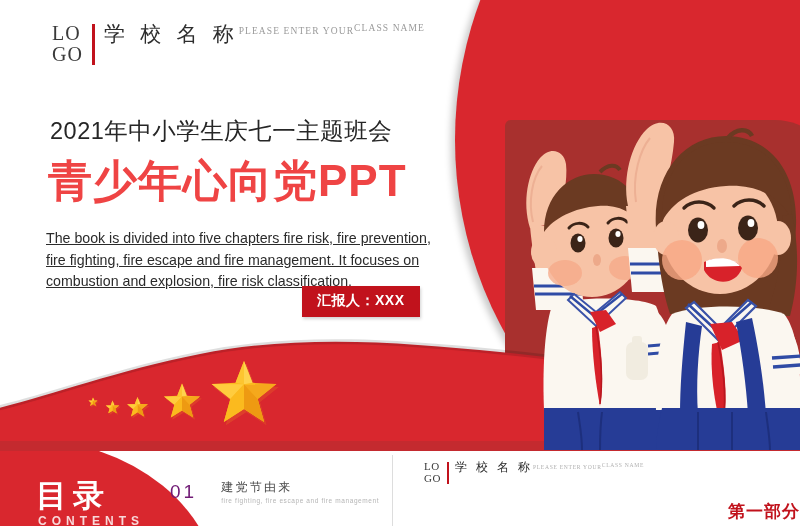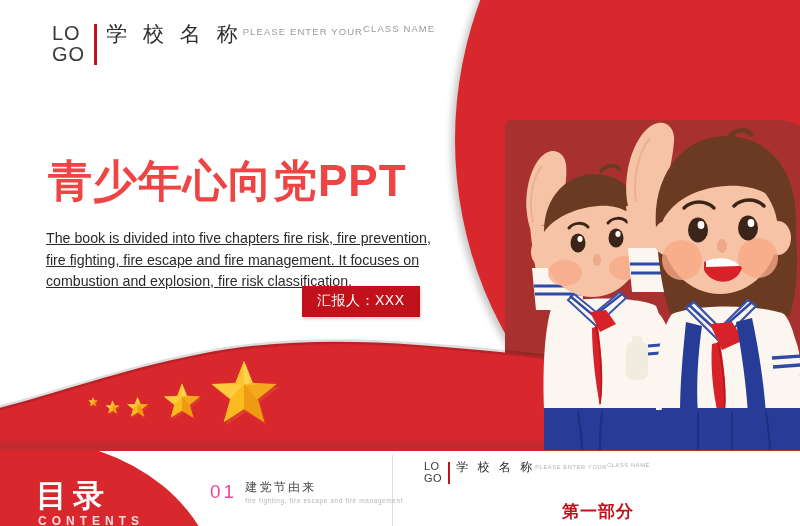--- a/index.html
+++ b/index.html
@@ -20,39 +20,39 @@
   
   #disc-dark { position:absolute; left:505px; top:120px; width:330px; height:330px;
     background:#A8302E; border-radius:6px 60px 0 0; }
   #disc-dark2 { position:absolute; left:760px; top:150px; width:60px; height:300px;
     background:#A8302E; }
 
   
   #wave { position:absolute; left:-30px; top:318px; width:870px; height:140px; }
 
   
-  .logo-block { display:flex; align-items:flex-start; }
+  .logo-block { display:flex; align-items:flex-start;font-family:Liberation Serif, serif; }
   .logo-lo { font-size:20px; line-height:1.04; letter-spacing:1px; color:#3a3a3a;
     font-weight:400; padding-top:1px; }
   .logo-bar { width:3px; background:#C1121C; margin:2px 9px 0 9px; align-self:stretch; }
   .logo-right { display:flex; flex-direction:row; }
   .logo-cn { font-size:21px; letter-spacing:5px; color:#2d2d2d; line-height:1.15; }
   .logo-en { font-size:9.5px; letter-spacing:1.1px; color:#9a9a9a; line-height:1.45; margin-top:3px; }
 
   #header-logo { position:absolute; left:52px; top:22px; z-index:6; }
 
   
   #subtitle-top { position:absolute; left:50px; top:115px; z-index:6;
     font-size:23.5px; color:#262626; letter-spacing:0.5px; white-space:nowrap; }
   #main-title { position:absolute; left:48px; top:152px; z-index:6;
     font-size:44px; font-weight:700; color:#ef4444; letter-spacing:1px; white-space:nowrap; }
   #body-copy { position:absolute; left:46px; top:228px; width:400px; z-index:6;
     font-size:14.2px; line-height:1.52; color:#2b2b2b;text-decoration:underline; }
   #presenter-badge { position:absolute; left:302px; top:286px; z-index:7;
-    background:#C1121C; color:#ffffff; font-size:14px; font-weight:400;
+    background:#C1121C; color:#ffffff; font-size:14px; font-weight:700;
     padding:6px 15px 7px 15px; letter-spacing:0.5px;
     box-shadow:1px 2px 3px rgba(0,0,0,0.18); }
 
   
   #stars { position:absolute; left:80px; top:352px; width:230px; height:75px; z-index:5; }
 
   
   #chars { position:absolute; left:470px; top:110px; width:340px; height:340px; z-index:5; }
 
   
@@ -61,34 +61,34 @@
   
   #slide2 { position:absolute; left:0; top:451px; width:392px; height:75px;
     background:#ffffff; overflow:hidden; }
   #s2-disc { position:absolute; left:-170px; top:-12px; width:390px; height:320px;
     background:#D9272E; border-radius:50%; }
   #s2-catalog { position:absolute; left:36px; top:24px; z-index:3;
     color:#ffffff; font-size:31px; font-weight:700; letter-spacing:6px; }
   #s2-contents { position:absolute; left:38px; top:63px; z-index:3;
     color:rgba(255,255,255,0.82); font-size:12px; letter-spacing:5px; font-weight:700; }
   #s2-item { position:absolute; left:170px; top:481px; z-index:8; display:flex; align-items:flex-start; }
-  #s2-num { color:#ec4899; font-size:19px; letter-spacing:3px; line-height:1; padding-top:1px;margin-left:40px; }
-  #s2-textwrap { margin-left:8px; }
+  #s2-num { color:#701a75; font-size:19px; letter-spacing:3px; line-height:1; padding-top:1px; }
+  #s2-textwrap { margin-left:24px; }
   #s2-cn { color:#4a4a4a; font-size:12px; letter-spacing:2.3px; line-height:1.1; }
   #s2-en { color:#b5b5b5; font-size:6.5px; letter-spacing:0.6px; margin-top:2.5px; }
 
   
   #slide3 { position:absolute; left:396px; top:451px; width:404px; height:75px;
     background:#ffffff; overflow:hidden; }
   #s3-logo { position:absolute; left:28px; top:10px; }
   .s3-lo { font-size:11px; line-height:1.05; letter-spacing:0.5px; color:#3a3a3a; }
   .s3-bar { width:2px; background:#C1121C; margin:1px 6px 0 6px; align-self:stretch; }
   .s3-cn { font-size:12px; letter-spacing:3px; color:#2d2d2d; line-height:1.15; }
   .s3-en { font-size:5.6px; letter-spacing:0.7px; color:#b0b0b0; line-height:1.5; margin-top:2px; }
-  #s3-part { position:absolute; left:0; right:0; top:49px; text-align:center;
+  #s3-part { position:absolute; left:0; right:0; top:49px; text-align:right;
     color:#C1121C; font-size:17px; font-weight:700; letter-spacing:1px; }
   #s3-divider { position:absolute; left:392px; top:455px; width:1px; height:71px; background:#dddddd; }
 </style>
 </head>
 <body>
 
 <div id="stage">
 
   <div id="slide1">
 
@@ -108,20 +108,21 @@
         <div>GO</div>
       </div>
       <div class="logo-bar"></div>
       <div class="logo-right">
         <div class="logo-cn">学 校 名 称</div>
         <div class="logo-en">PLEASE ENTER YOUR</div>
         <div class="logo-en" style="margin-top:0">CLASS NAME</div>
       </div>
     </div>
 
+    <div id="subtitle-top">2021年中小学生庆七一主题班会</div>
     <div id="main-title">青少年心向党PPT</div>
     <div id="body-copy">The book is divided into five chapters fire risk, fire prevention, fire fighting, fire escape and fire management. It focuses on combustion and explosion, fire risk classification.</div>
     <div id="presenter-badge">汇报人：XXX</div>
 
     <svg id="stars" viewBox="0 0 230 75">
       <defs>
         <g id="starshape">
           <polygon points="50,4 61.8,34.5 95,36.2 69,57 78,89 50,71 22,89 31,57 5,36.2 38.2,34.5" fill="#FBBA1E"></polygon>
           <polygon points="50,4 61.8,34.5 50,36.5" fill="#FFD34E"></polygon>
           <polygon points="50,4 38.2,34.5 50,36.5" fill="#FDC530"></polygon>

